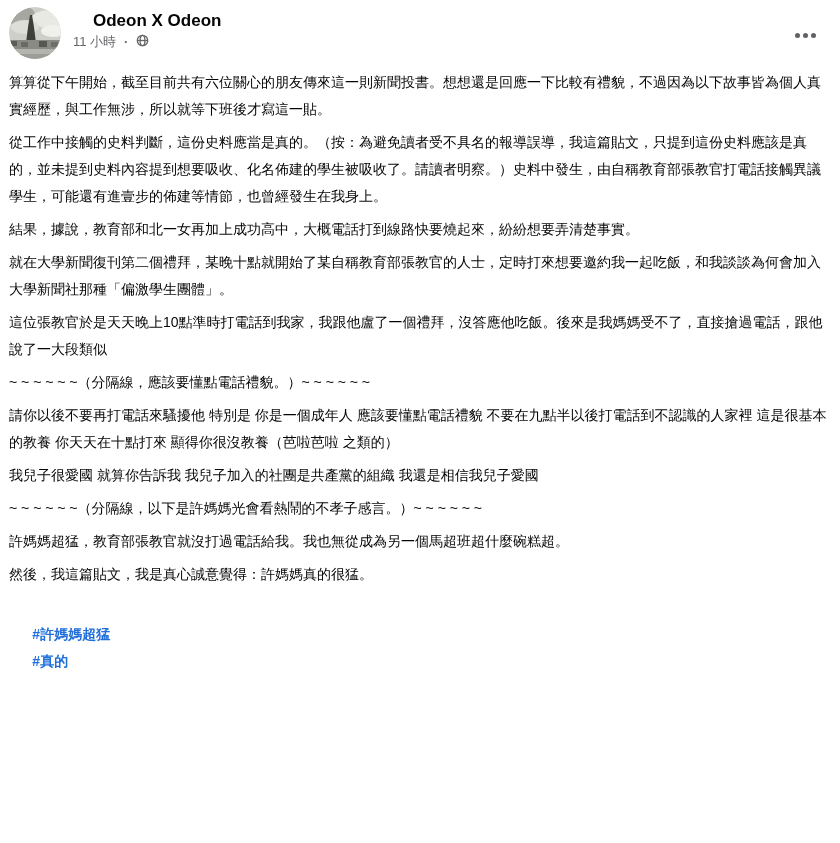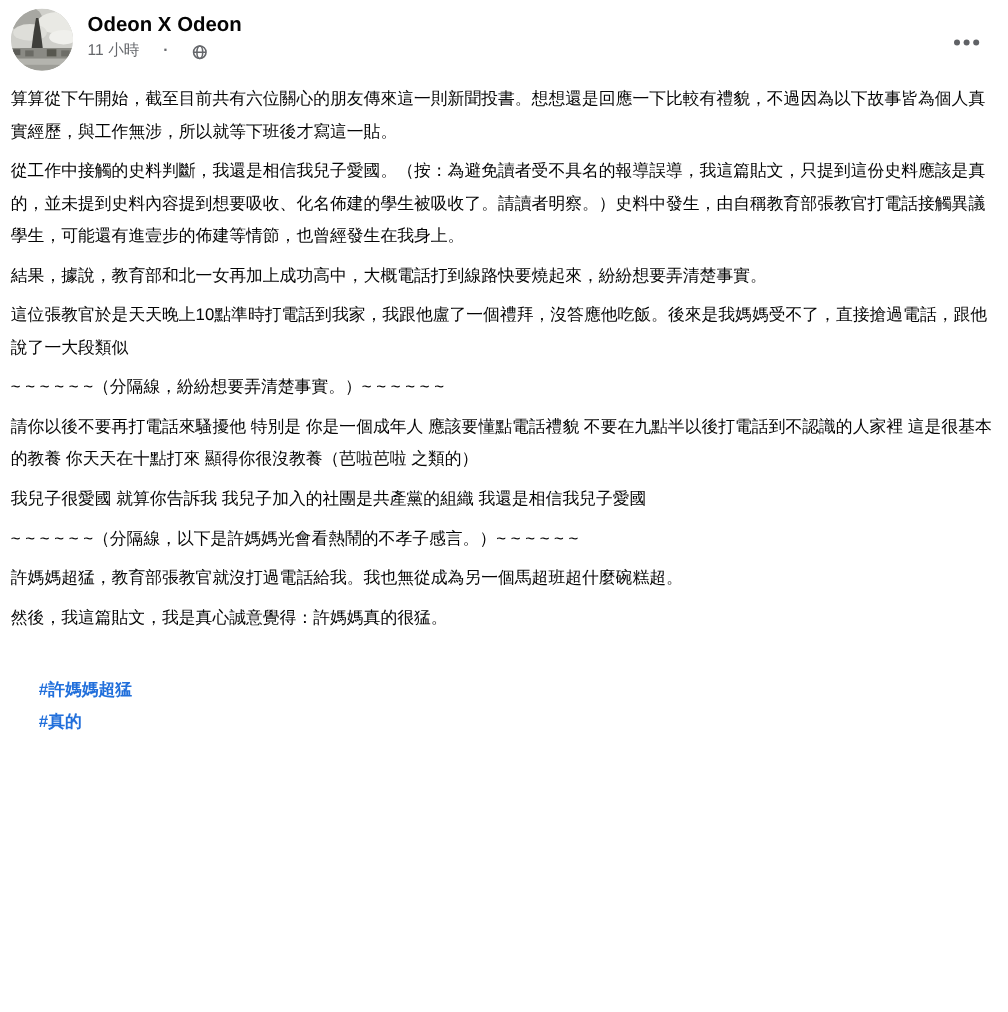--- a/index.html
+++ b/index.html
@@ -29,25 +29,26 @@
     box-shadow: 0 0 0 1px rgba(0,0,0,.06) inset;
   }
   .avatar svg { display: block; width: 100%; height: 100%; }
   .hmeta { margin-left: 12px; padding-top: 3px; }
   .author {
     font-size: 17px;
     font-weight: 700;
     color: #050505;
     line-height: 21px;
     cursor: pointer;
+    margin-left: 20px;
   }
   .sub {
     display: flex;
-    align-items: flex-end;
-    gap: 20px;
+    align-items: flex-start;
+    gap: 8px;
     margin-top: 3px;
     font-size: 13px;
     color: #65676B;
     line-height: 16px;
   }
   .sub .time { cursor: pointer; }
   .sub .dot { font-weight: 700; }
   .globe { display: inline-flex; align-items: center; }
   .menu-btn {
     position: absolute;
@@ -133,24 +134,25 @@
     </div>
     <div class="menu-btn" title="">
       <i></i>
         <i></i>
         <i></i>
     </div>
   </div>
 
   <div class="body-text">
     <p class="para">算算從下午開始，截至目前共有六位關心的朋友傳來這一則新聞投書。想想還是回應一下比較有禮貌，不過因為以下故事皆為個人真實經歷，與工作無涉，所以就等下班後才寫這一貼。</p>
-    <p class="para">從工作中接觸的史料判斷，我還是相信我兒子愛國。（按：為避免讀者受不具名的報導誤導，我這篇貼文，只提到這份史料應該是真的，並未提到史料內容提到想要吸收、化名佈建的學生被吸收了。請讀者明察。）史料中發生，由自稱教育部張教官打電話接觸異議學生，可能還有進壹步的佈建等情節，也曾經發生在我身上。</p>
+    <p class="para">從工作中接觸的史料判斷，這份史料應當是真的。（按：為避免讀者受不具名的報導誤導，我這篇貼文，只提到這份史料應該是真的，並未提到史料內容提到想要吸收、化名佈建的學生被吸收了。請讀者明察。）史料中發生，由自稱教育部張教官打電話接觸異議學生，可能還有進壹步的佈建等情節，也曾經發生在我身上。</p>
     <p class="para">結果，據說，教育部和北一女再加上成功高中，大概電話打到線路快要燒起來，紛紛想要弄清楚事實。</p>
+    <p class="para">就在大學新聞復刊第二個禮拜，某晚十點就開始了某自稱教育部張教官的人士，定時打來想要邀約我一起吃飯，和我談談為何會加入大學新聞社那種「偏激學生團體」。</p>
     <p class="para">這位張教官於是天天晚上10點準時打電話到我家，我跟他盧了一個禮拜，沒答應他吃飯。後來是我媽媽受不了，直接搶過電話，跟他說了一大段類似</p>
-    <p class="para">~ ~ ~ ~ ~ ~（分隔線，紛紛想要弄清楚事實。）~ ~ ~ ~ ~ ~</p>
+    <p class="para">~ ~ ~ ~ ~ ~（分隔線，應該要懂點電話禮貌。）~ ~ ~ ~ ~ ~</p>
     <p class="para">請你以後不要再打電話來騷擾他 特別是 你是一個成年人 應該要懂點電話禮貌 不要在九點半以後打電話到不認識的人家裡 這是很基本的教養 你天天在十點打來 顯得你很沒教養（芭啦芭啦 之類的）</p>
     <p class="para">我兒子很愛國 就算你告訴我 我兒子加入的社團是共產黨的組織 我還是相信我兒子愛國</p>
     <p class="para">~ ~ ~ ~ ~ ~（分隔線，以下是許媽媽光會看熱鬧的不孝子感言。）~ ~ ~ ~ ~ ~</p>
     <p class="para">許媽媽超猛，教育部張教官就沒打過電話給我。我也無從成為另一個馬超班超什麼碗糕超。</p>
     <p class="para">然後，我這篇貼文，我是真心誠意覺得：許媽媽真的很猛。</p>
 
     <p class="para hashtags">
       <a>#許媽媽超猛</a>
       <a>#真的</a>
       

